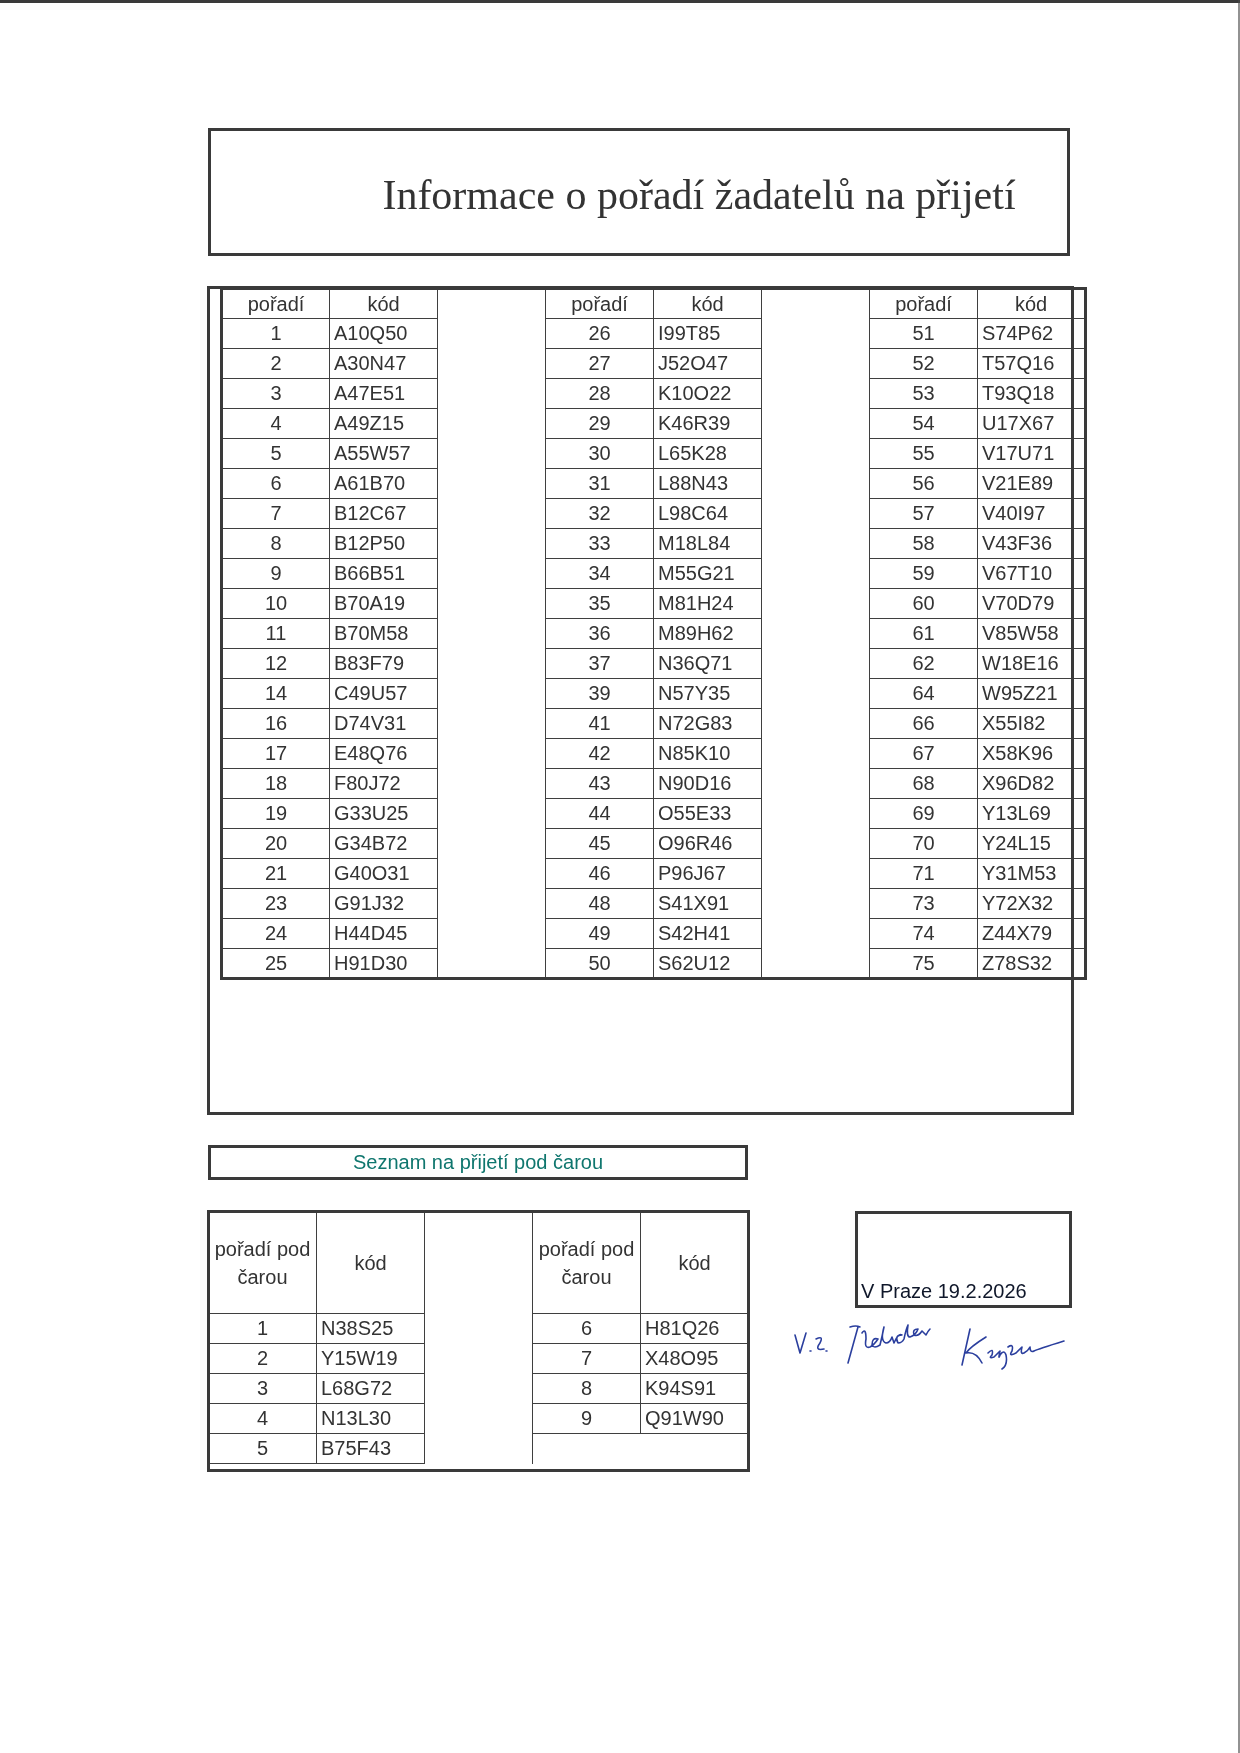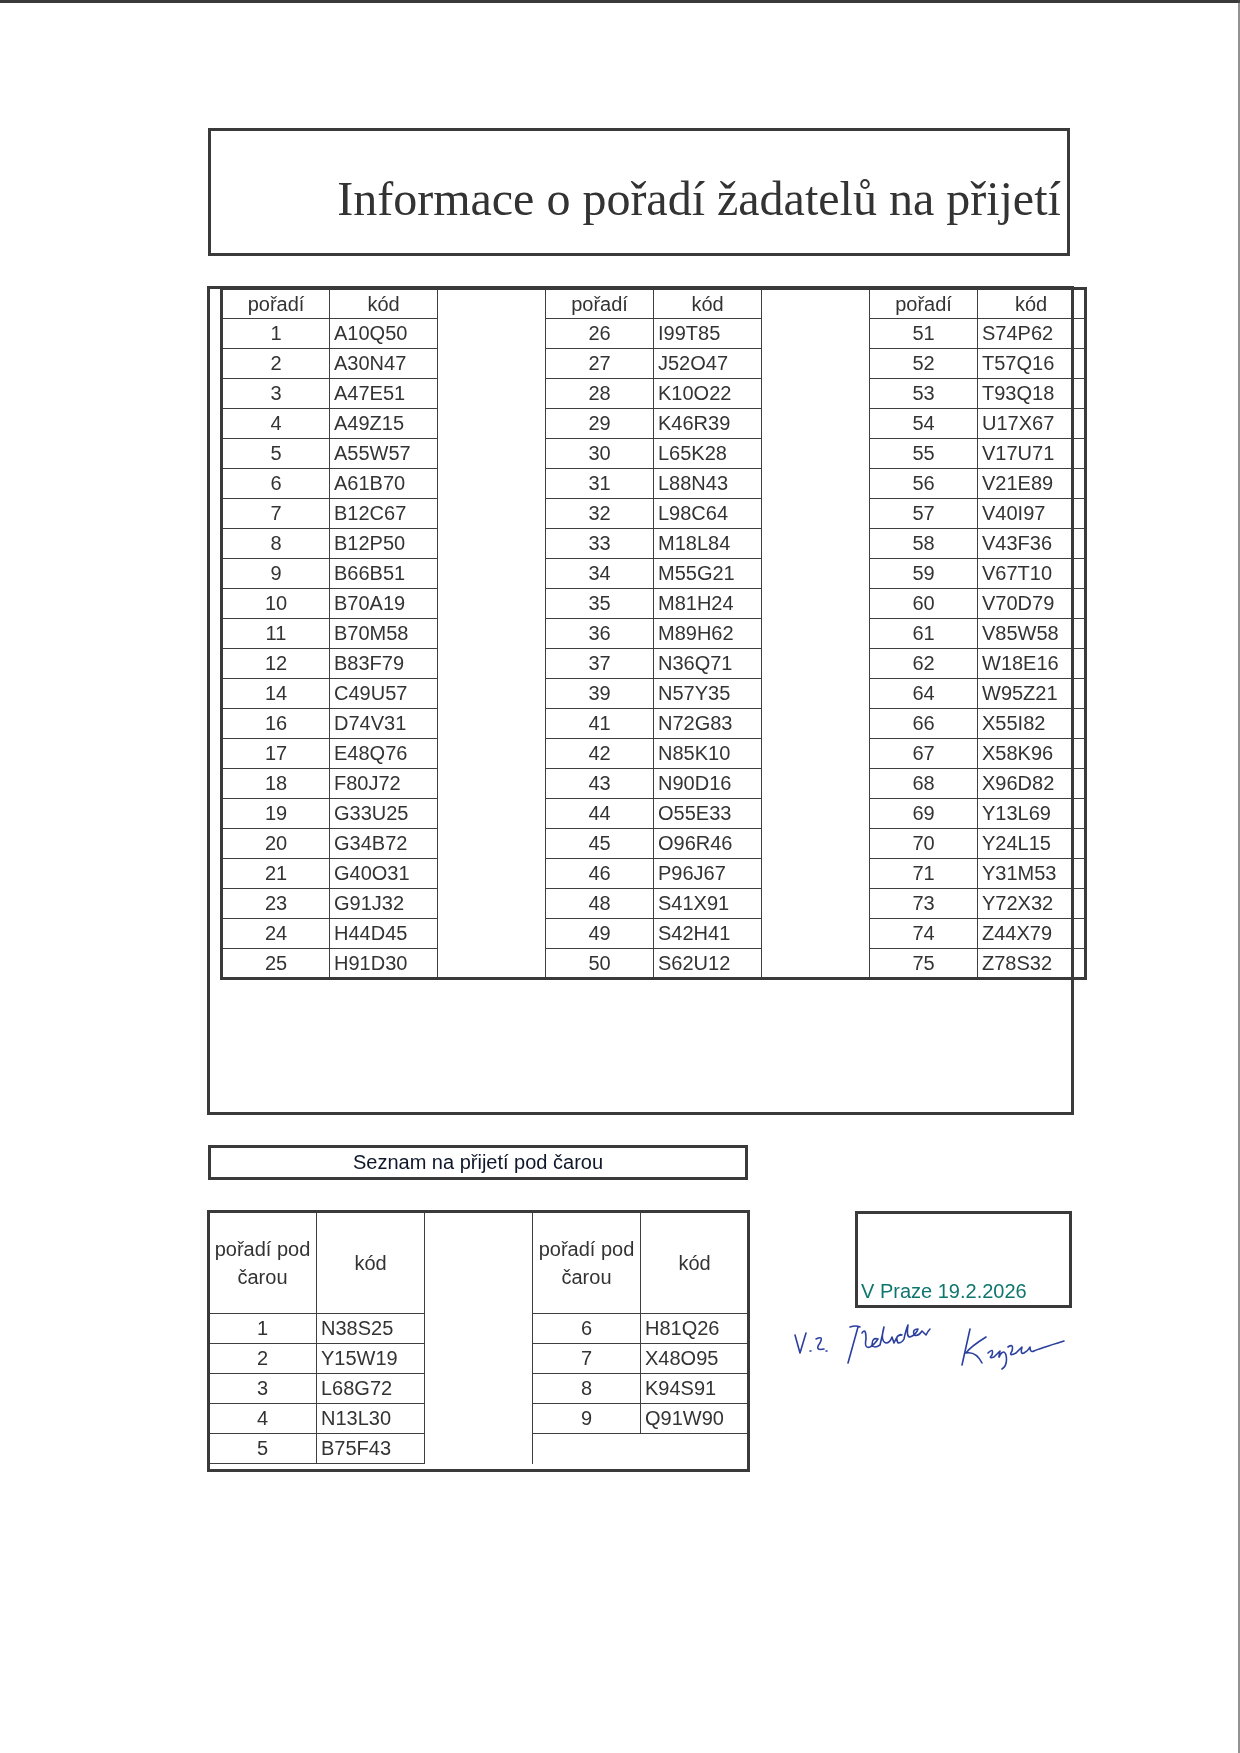--- a/index.html
+++ b/index.html
@@ -4,45 +4,45 @@
 <style>
   html, body { margin:0; padding:0; }
   body { width:1240px; height:1753px; background:#ffffff; position:relative; overflow:hidden;
          font-family:"Liberation Sans", "DejaVu Sans", sans-serif; color:#2a2a2a; }
   .scan-top { position:absolute; left:0; top:0; width:1240px; height:3px; background:#3a3a3a; }
   .scan-right { position:absolute; right:0; top:0; width:2px; height:1753px; background:#4a4a4a; opacity:.6; }
 
   .title-box { position:absolute; left:208px; top:128px; width:856px; height:122px;
                border:3px solid #3a3a3a; box-sizing:content-box; }
   .title-text { position:absolute; left:0; right:0; top:40px; text-align:center;
-                font-family:"Liberation Serif", "DejaVu Serif", serif; font-size:48px; color:#333;
+                font-family:"Liberation Serif", "DejaVu Serif", serif; font-size:42px; color:#333;
                 padding-left:120px; }
 
   table.grid { position:absolute; border-collapse:collapse; table-layout:fixed; }
   table.grid td { border:1.5px solid #3f3f3f; height:30px; padding:0; font-size:20px; color:#333;
                   box-sizing:border-box; }
   table.grid td.num { text-align:center; }
   table.grid td.code { text-align:left; padding-left:4px; }
   table.grid td.hdr { text-align:center; }
   table.grid td.gap { border-top:none; border-bottom:none; }
   table.grid td.gapend { border-top:none; }
   .main-table { left:220px; top:287px; width:864px; border:3px solid #3a3a3a !important; }
   .main-table col { width:108px; }
   .outer-frame { position:absolute; border:3px solid #3a3a3a; pointer-events:none; box-sizing:border-box; }
 
   .sub-box { position:absolute; left:208px; top:1145px; width:540px; height:35px; border:3px solid #3a3a3a;
-             box-sizing:border-box; text-align:center; font-size:20px; line-height:29px; color:#0f172a; }
+             box-sizing:border-box; text-align:center; font-size:20px; line-height:29px; color:#0f766e; }
 
   .lower-table { left:208px; top:1211px; width:540px; }
   .lower-table col { width:108px; }
   table.grid td.hdr2 { height:102px; font-size:20px; line-height:28px; text-align:center; }
 
   .date-box { position:absolute; left:855px; top:1211px; width:217px; height:97px; border:3px solid #3a3a3a;
               box-sizing:border-box; }
-  .date-text { position:absolute; left:3px; bottom:2px; font-size:20px; color:#0f766e; }
+  .date-text { position:absolute; left:3px; bottom:2px; font-size:20px; color:#0f172a; }
 
   .signature { position:absolute; left:790px; top:1315px; width:340px; height:70px; }
 </style>
 </head>
 <body>
 
 <div class="scan-top"></div>
 <div class="scan-right"></div>
 
 <div class="title-box">

